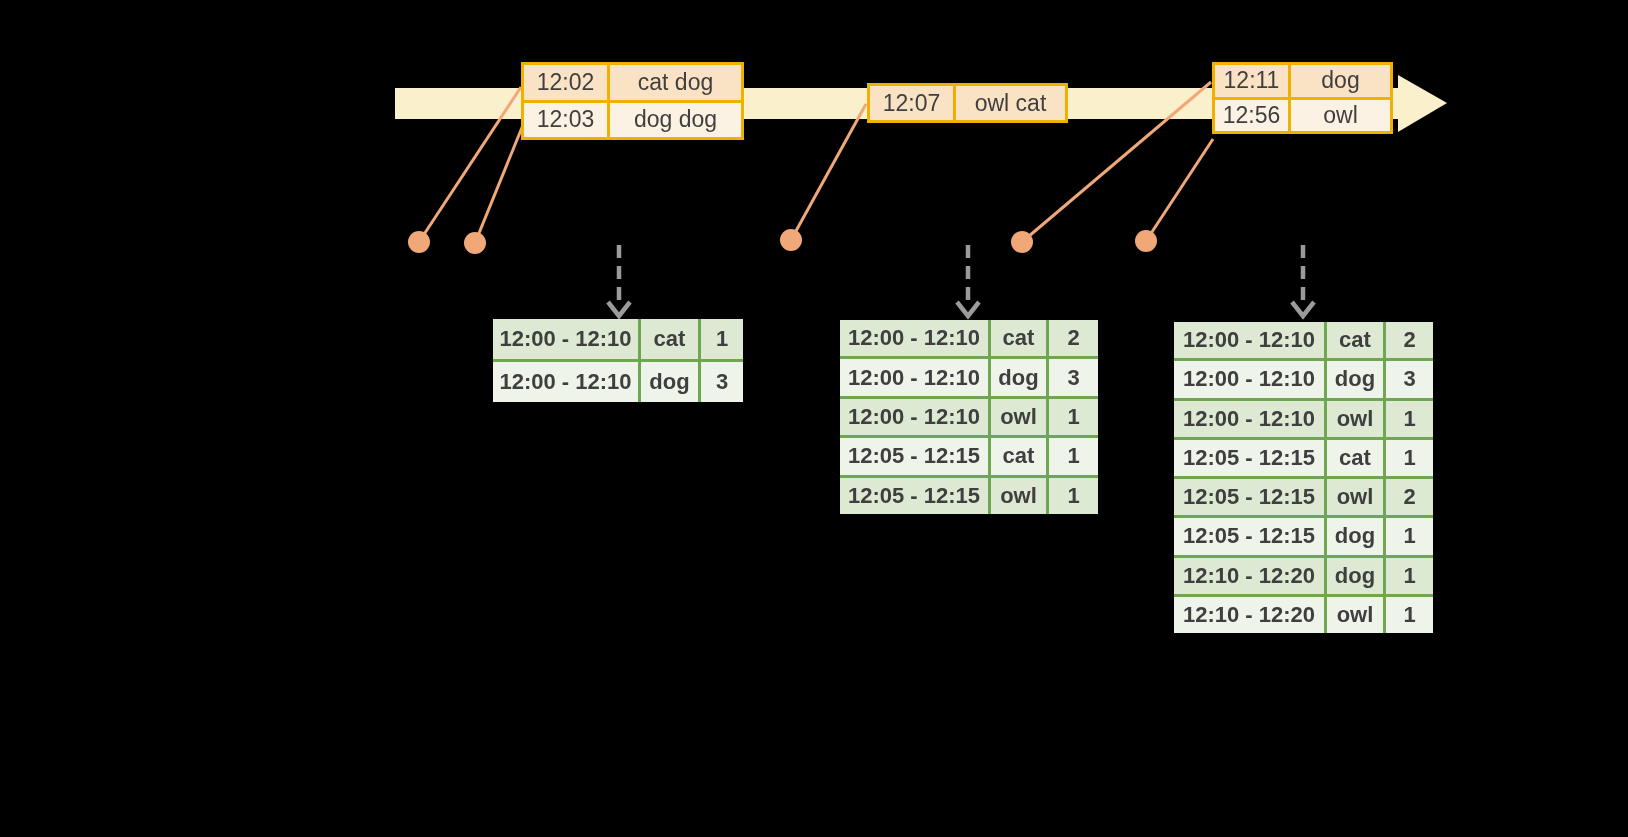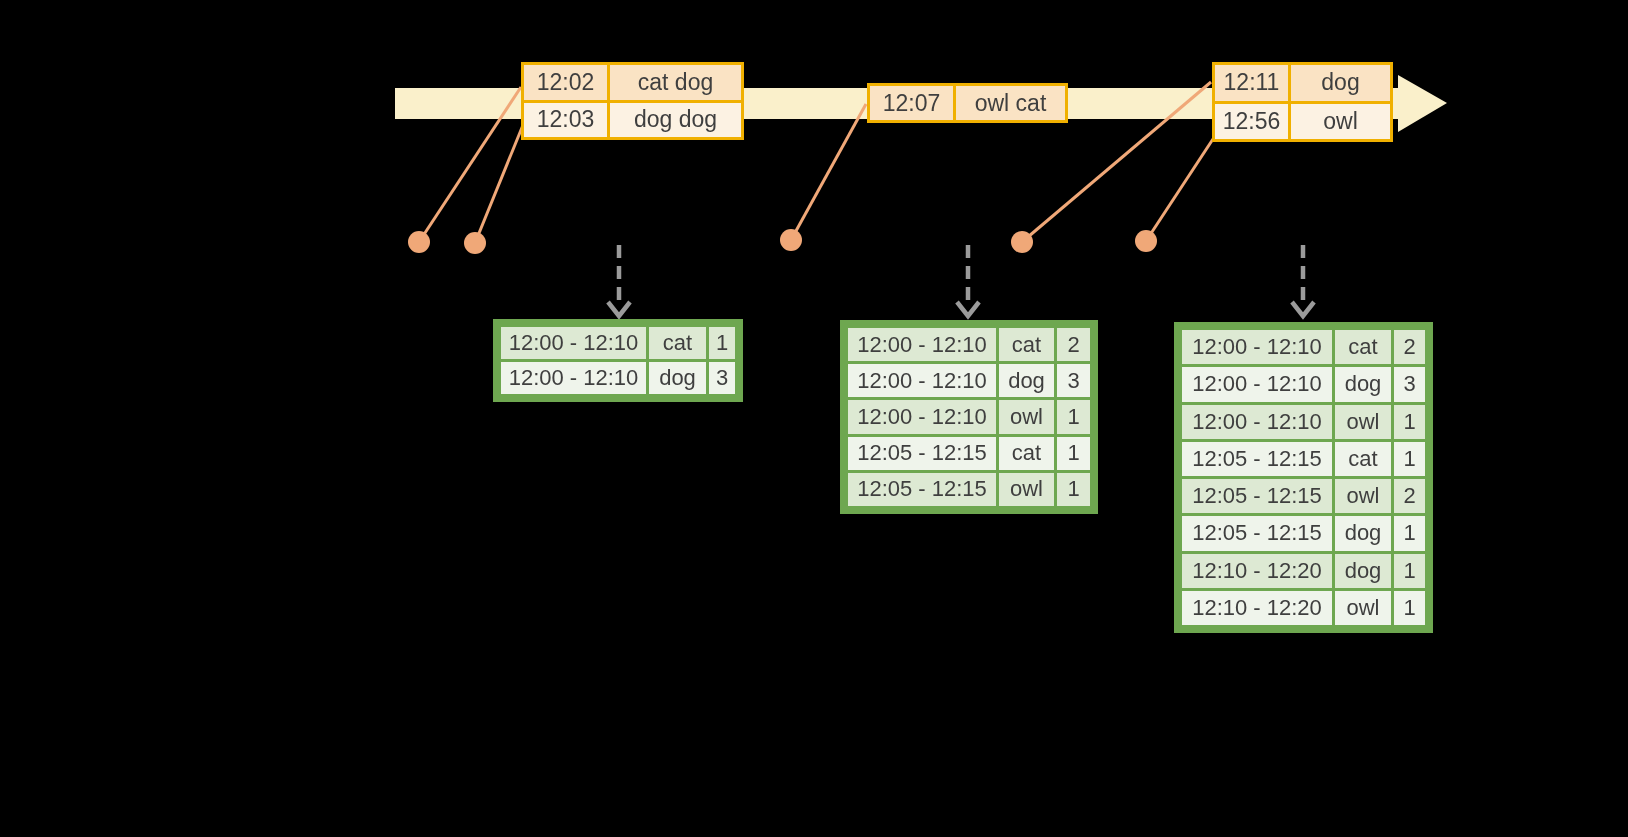--- a/index.html
+++ b/index.html
@@ -12,22 +12,22 @@
   .tl-band{fill:var(--timeline-fill);}
   .conn{stroke:var(--connector);stroke-width:3;}
   .dot{fill:var(--connector);}
   .trig{stroke:var(--trigger-arrow);stroke-width:4.5;fill:none;}
   .trig-shaft{stroke-dasharray:13 8;}
   .event-box{
     position:absolute;z-index:1;display:grid;gap:3px;padding:3px;
     background:var(--event-border);grid-auto-rows:1fr;
   }
   .result-table{
-    position:absolute;z-index:1;display:grid;gap:3px;padding:8px;
-    background:var(--result-border);grid-auto-rows:1fr;
+    position:absolute;z-index:1;display:grid;gap:3px;padding:0;
+    background:var(--result-border);grid-auto-rows:1fr;font-weight:bold;
   }
   .cell{
     display:flex;align-items:center;justify-content:center;
     color:var(--text);font-size:22px;line-height:1;white-space:nowrap;
   }
   .event-box .cell{font-size:23px;}
   .ev-dark{background:var(--event-row-dark);}
   .ev-light{background:var(--event-row-light);}
   .rt-dark{background:var(--result-row-dark);}
   .rt-light{background:var(--result-row-light);}
@@ -71,21 +71,21 @@
   <div class="event-box" style="left:521px;top:62px;width:223px;height:78px;grid-template-columns:83px 1fr;">
       <div class="cell ev-dark">12:02</div>
       <div class="cell ev-dark">cat dog</div>
       <div class="cell ev-light">12:03</div>
       <div class="cell ev-light">dog dog</div>
     </div>
   <div class="event-box" style="left:867px;top:83px;width:201px;height:40px;grid-template-columns:83px 1fr;">
       <div class="cell ev-dark">12:07</div>
       <div class="cell ev-dark">owl cat</div>
     </div>
-  <div class="event-box" style="left:1212px;top:62px;width:181px;height:80px;grid-template-columns:73px 1fr;">
+  <div class="event-box" style="left:1212px;top:62px;width:181px;height:72px;grid-template-columns:73px 1fr;">
       <div class="cell ev-dark">12:11</div>
       <div class="cell ev-dark">dog</div>
       <div class="cell ev-light">12:56</div>
       <div class="cell ev-light">owl</div>
     </div>
 
   <div class="result-table" style="left:493px;top:319px;width:250px;height:83px;grid-template-columns:145px 57px 1fr;">
       <div class="cell rt-dark">12:00 - 12:10</div>
       <div class="cell rt-dark">cat</div>
       <div class="cell rt-dark">1</div>

